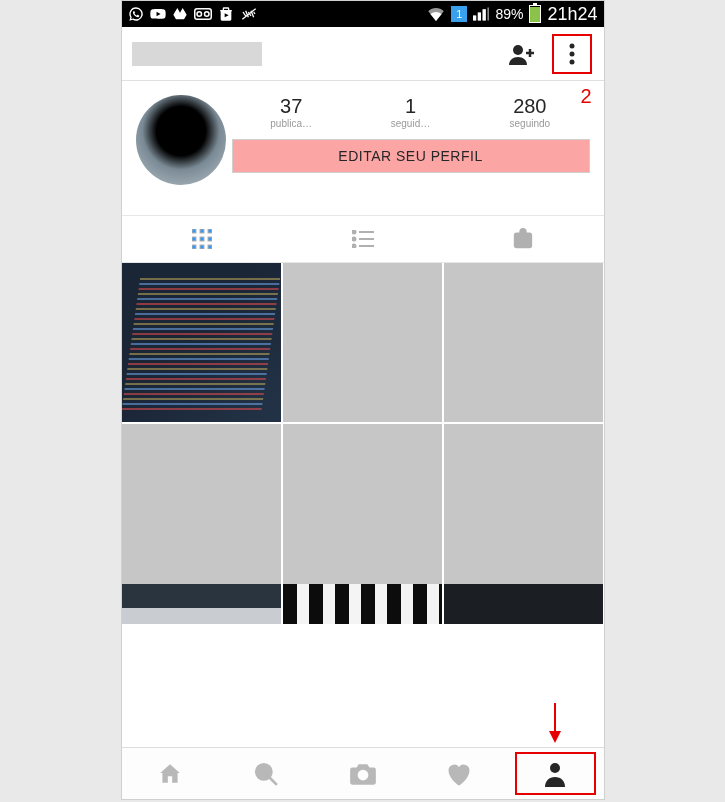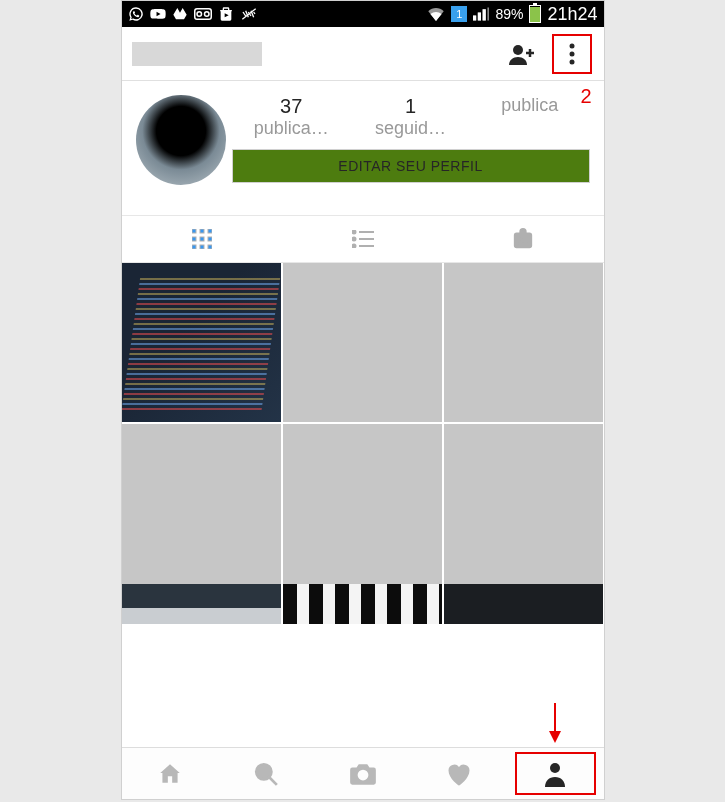--- a/index.html
+++ b/index.html
@@ -95,24 +95,24 @@
     width: 90px; height: 90px; border-radius: 50%;
     background: radial-gradient(circle at 50% 40%, #000 35%, #7a8a95 55%, #b9c3c9 100%);
     flex-shrink: 0;
   }
   .stats-col { flex:1; display:flex; flex-direction:column; gap:10px; }
   .stats {
     display:flex; text-align:center;
   }
   .stat { flex:1; }
   .stat-num { font-size: 20px; font-weight:400; color:#262626; }
-  .stat-lbl { font-size: 18px; color:#999; overflow:hidden; white-space:nowrap; text-overflow:ellipsis; }
+  .stat-lbl { font-size: 10px; color:#999; overflow:hidden; white-space:nowrap; text-overflow:ellipsis; }
   .edit-btn {
     border:1px solid #d0d0d0;
-    background:#4d7c0f;
+    background:#fca5a5;
     text-align:center;
     padding:8px 4px;
     font-size:14px;
     color:#262626;
     letter-spacing:0.5px;
   }
   
   .viewtabs {
     display:flex;
     border-top:1px solid #e7e7e7;
@@ -247,21 +247,22 @@
       <div class="stats">
         <div class="stat">
           <div class="stat-num">37</div>
           <div class="stat-lbl">publica…</div>
         </div>
         <div class="stat">
           <div class="stat-num">1</div>
           <div class="stat-lbl">seguid…</div>
         </div>
         <div class="stat">
-          <div class="stat-lbl">publica</div>
+          <div class="stat-num">280</div>
+          <div class="stat-lbl">seguindo</div>
         </div>
       </div>
       <div class="edit-btn">EDITAR SEU PERFIL</div>
     </div>
   </div>
 
   <div class="viewtabs">
     <div class="viewtab active">
       <svg width="20" height="20" viewBox="0 0 20 20">
           <rect x="0" y="0" width="4" height="4"></rect>

